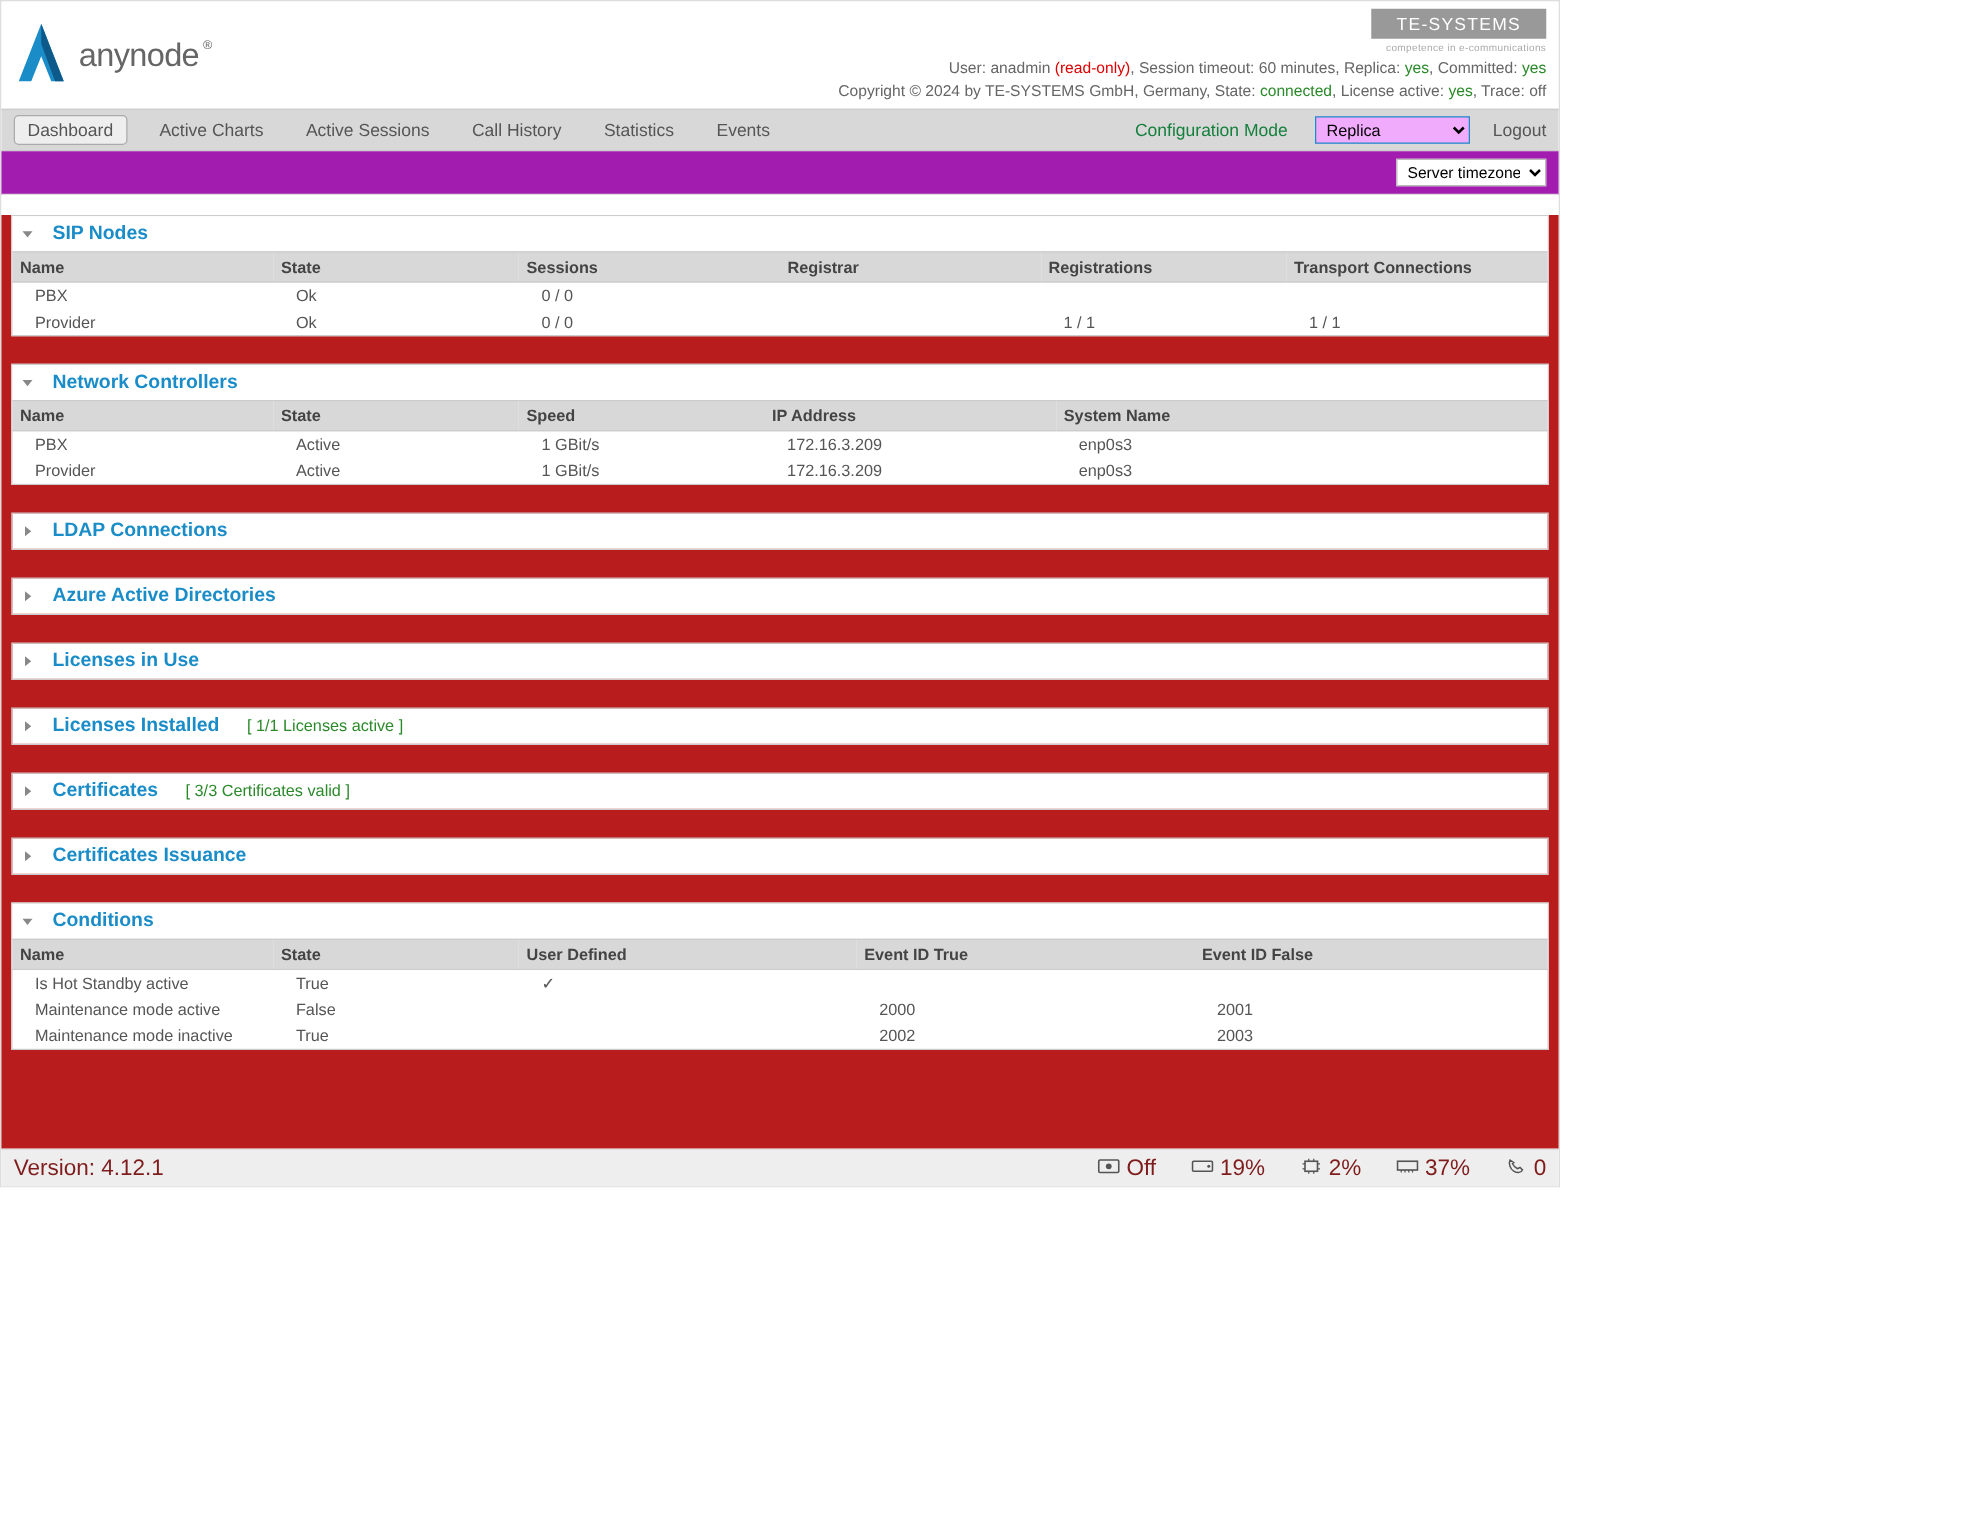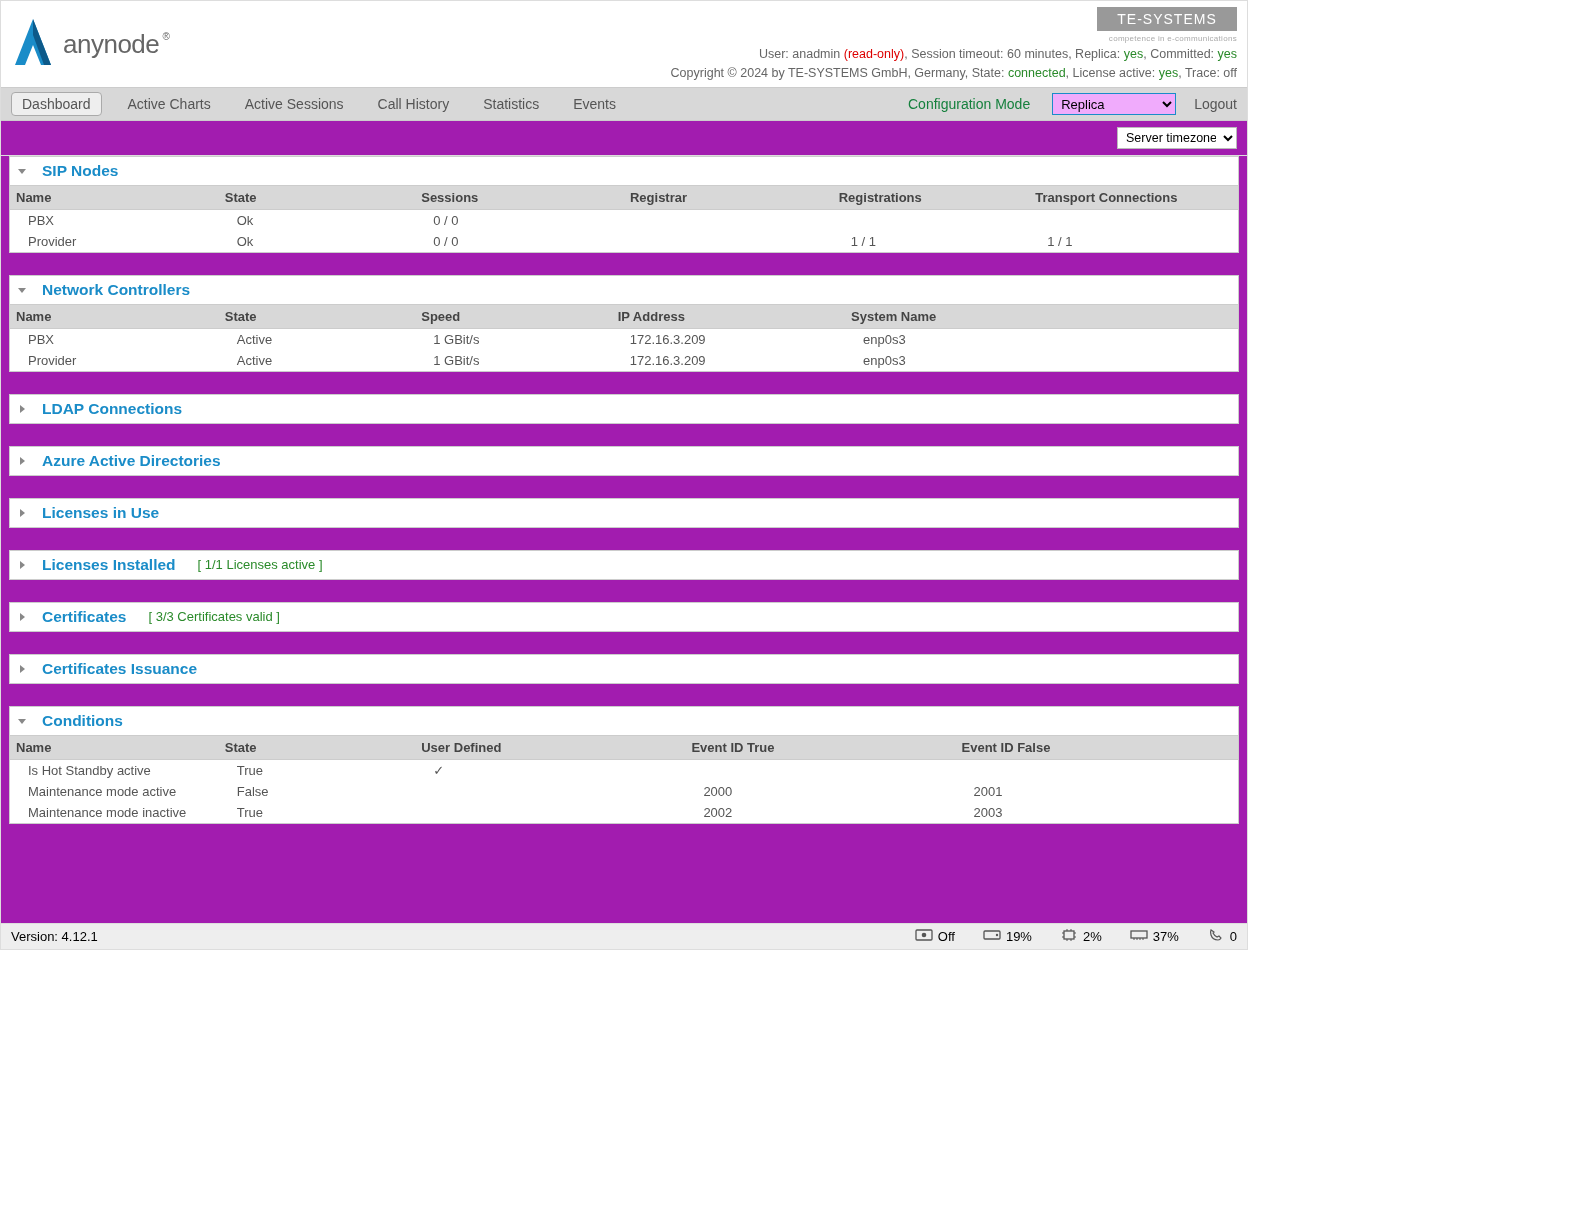--- a/index.html
+++ b/index.html
@@ -25,35 +25,35 @@
   .nav-spacer { flex: 1; }
   .config-mode-label { color: #15803d; font-size: 14px; margin-right: 4px; }
   .mode-select { border: 1px solid #1a8cc8; background: #f0abfc; font-size: 13px; padding: 2px 4px; width: 124px; height: 22px; }
   .logout { color: #555; font-size: 14px; margin-left: 0; cursor: pointer; }
 
   
   .toolbar { background: #a21caf; border-bottom: 1px solid #ddd; display: flex; justify-content: flex-end; padding: 6px 10px; }
   .tz-select { border: 1px solid #bbb; background: #fff; font-size: 12.5px; padding: 2px 4px; height: 22px; width: 120px; }
 
   
-  .main { flex: 1; background: #a21caf; padding: 0 8px 8px 8px; overflow-y: auto; }
+  .main { flex: 1; background: #b91c1c; padding: 0 8px 8px 8px; overflow-y: auto; margin-top: 16px; }
   .panel { border: 1px solid #ccc; background: #fff; margin-bottom: 22px; }
   .panel.collapsed { background: #fff; }
   .panel-head { display: flex; align-items: center; gap: 14px; padding: 5px 6px; background: #fff; cursor: pointer; }
   .panel-head .tri { width: 12px; height: 12px; }
   .panel-title { color: #1a8cc8; font-weight: bold; font-size: 15.5px; }
   .panel-note { color: #2a8a2a; font-size: 13px; margin-left: 8px; }
   .data-table { width: 100%; border-collapse: collapse; font-size: 13px; }
   .data-table th { text-align: left; background: #d8d8d8; font-weight: bold; padding: 4px 6px; border-top: 1px solid #ccc; border-bottom: 1px solid #ccc; color: #444; }
   .data-table td { padding: 3px 18px; color: #555; }
   .ok { color: #2a8a2a; }
   .blue { color: #2a4ad8; }
 
   
-  .footer { background: #eee; border-top: 1px solid #ddd; display: flex; align-items: center; padding: 4px 10px; font-size: 13px; color: #000000; gap: 28px; }
+  .footer { background: #eee; border-top: 1px solid #ddd; display: flex; align-items: center; padding: 4px 10px; font-size: 18px; color: #7f1d1d; gap: 28px; }
   .footer .spacer { flex: 1; }
   .footer-stat { display: inline-flex; align-items: center; gap: 5px; }
   .footer-stat svg { width: 18px; height: 14px; }
 </style>
 </head>
 <body>
 
 <div class="outer">
 
   <div class="header">

